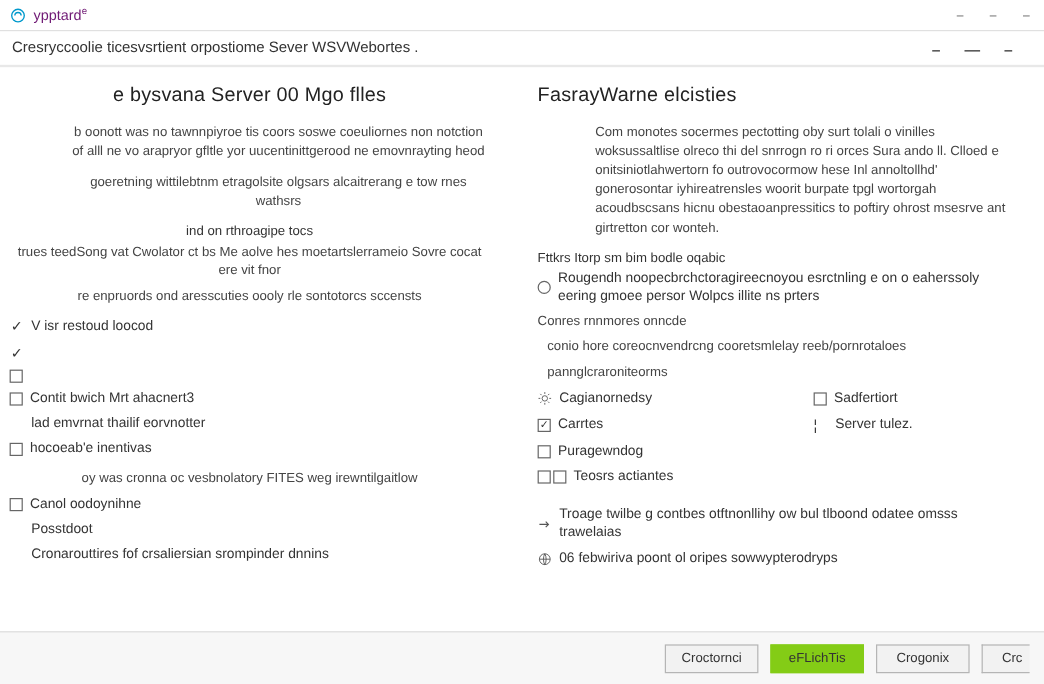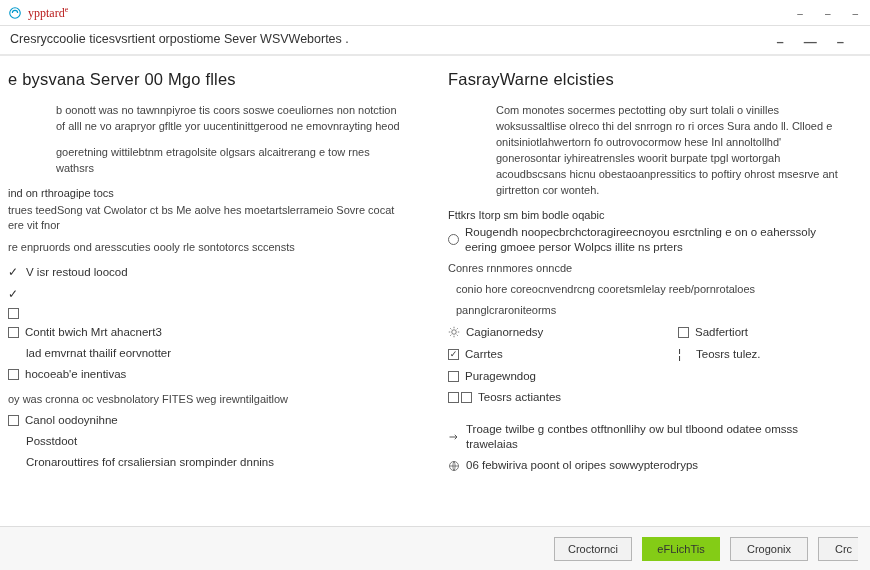--- a/index.html
+++ b/index.html
@@ -21,22 +21,21 @@
       position: relative;
     }
     .titlebar-icon {
       width: 14px;
       height: 14px;
       margin-right: 6px;
       color: #0099cc;
     }
     .titlebar-text {
       font-size: 12px;
-      color: #b91c1c;
-      font-family: Liberation Serif, serif;
+      color: #701a75;
     }
     .win-controls {
       position: absolute;
       right: 8px;
       top: 0;
       display: flex;
       gap: 14px;
       align-items: center;
       height: 26px;
     }
@@ -67,21 +66,21 @@
     }
     .content {
       display: flex;
       height: 468px;
       padding: 14px 0 0 0;
     }
     .col {
       flex: 1;
       padding: 0 22px 0 14px;
     }
-    .col-left { padding-left: 8px; }
+    .col-left { padding-left: 8px; text-align: center; }
     .col-right { padding-left: 18px; }
     .sect-heading {
       font-size: 16.5px;
       font-weight: 400;
       color: #222;
       margin-bottom: 14px;
       letter-spacing: 0.2px;
     }
     .para {
       font-size: 11px;
@@ -320,21 +319,21 @@
           <span>Teosrs actiantes</span>
         </div>
       </div>
       <div class="cc">
         <div class="list-item">
           <span class="check"></span>
           <span>Sadfertiort</span>
         </div>
         <div class="list-item">
           <span class="tick">¦</span>
-          <span>Teosrs tulez.</span>
+          <span>Server tulez.</span>
         </div>
       </div>
     </div>
 
     <div class="list group">
       <div class="list-item">
         <svg class="icon-small" viewBox="0 0 16 16">
             <path d="M2 8h10M9 5l3 3-3 3" fill="none" stroke="currentColor" stroke-width="1.3"></path>
           </svg>
         <span>Troage twilbe g contbes otftnonllihy ow bul tlboond odatee omsss trawelaias</span>

